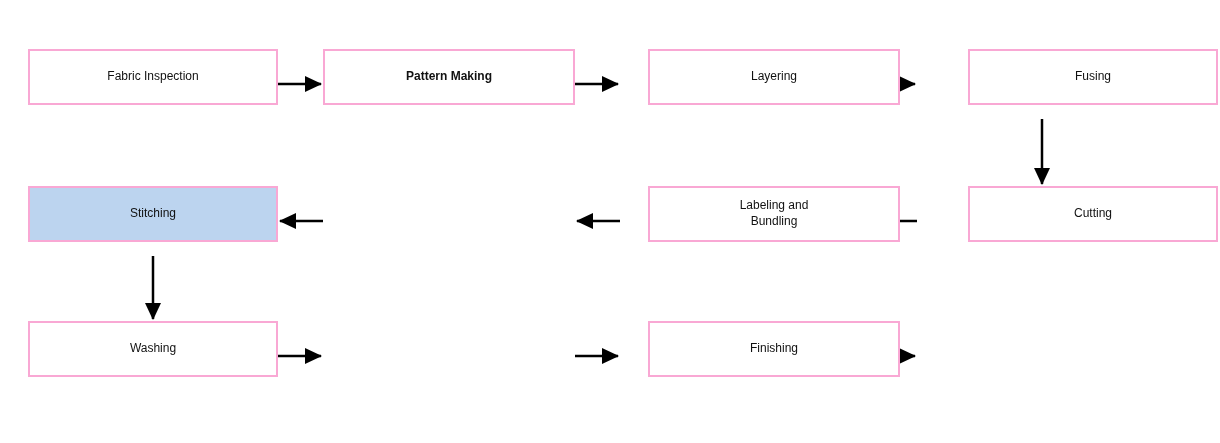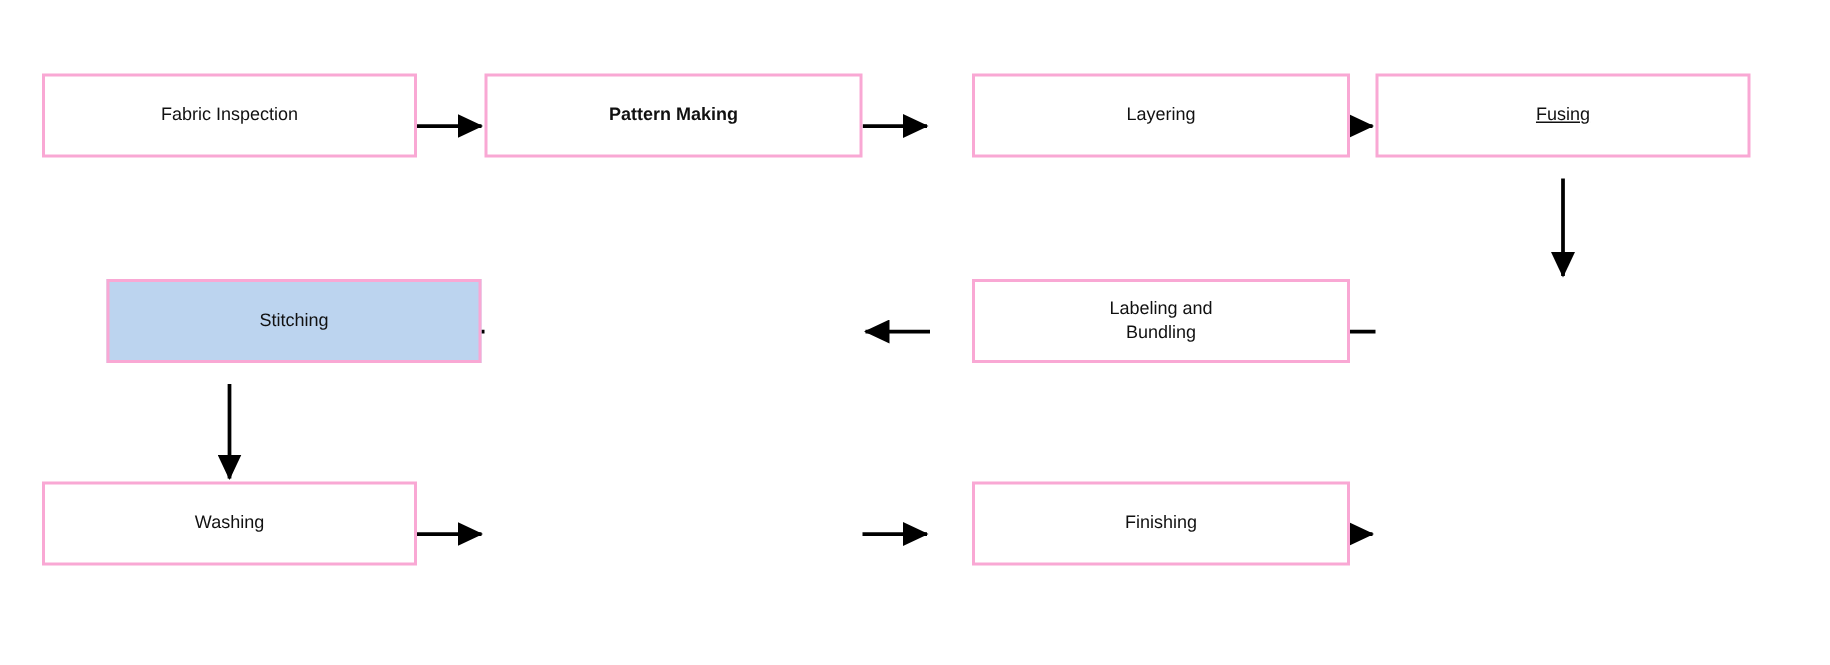--- a/index.html
+++ b/index.html
@@ -40,21 +40,21 @@
     z-index: 2;
   }
   
   .r0 { top: 49px; }
   .r1 { top: 186px; }
   .r2 { top: 321px; text-align: center; }
   
   .c0 { left: 28px;  width: 250px; }
   .c1 { left: 323px; width: 252px; font-weight: bold; }
   .c2 { left: 648px; width: 252px; }
-  .c3 { left: 917px; width: 250px; text-decoration: underline; }
+  .c3 { left: 968px; width: 250px; }
   .edge-line {
     stroke: #000000;
     stroke-width: 2.5;
     fill: none;
   }
 </style>
 </head>
 <body>
 
 <div class="canvas">
@@ -76,20 +76,21 @@
     <line class="edge-line" x1="278" y1="356" x2="321" y2="356" marker-end="url(#arrowhead)"></line>
     <line class="edge-line" x1="575" y1="356" x2="618" y2="356" marker-end="url(#arrowhead)"></line>
     <line class="edge-line" x1="872" y1="356" x2="915" y2="356" marker-end="url(#arrowhead)"></line>
   </svg>
 
   <div class="node r0 c0">Fabric Inspection</div>
   <div class="node r0 c1">Pattern Making</div>
   <div class="node r0 c2">Layering</div>
   <div class="node r0 c3">Fusing</div>
 
-  <div class="node r1 c0 highlighted" style="background: rgb(188, 212, 239); margin-left: 43px;">Stitching</div>
+  <div class="node r1 c0 highlighted" style="background: rgb(188, 212, 239);">Stitching</div>
   <div class="node r1 c2">Labeling and
 Bundling</div>
+  <div class="node r1 c3">Cutting</div>
 
   <div class="node r2 c0">Washing</div>
   <div class="node r2 c2">Finishing</div>
 
 </div>
 
 </body></html>

